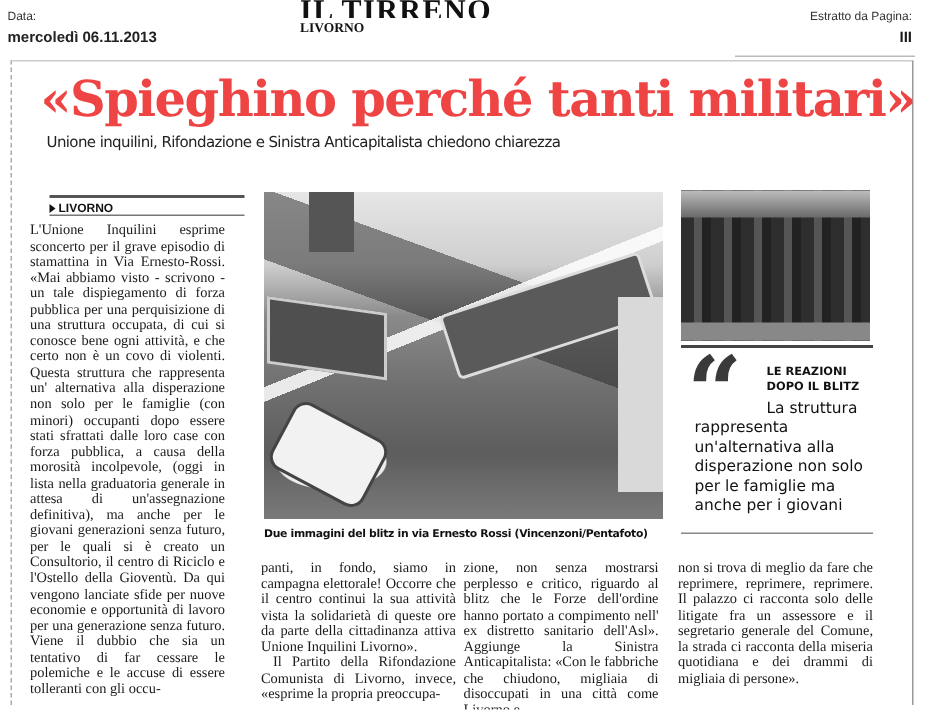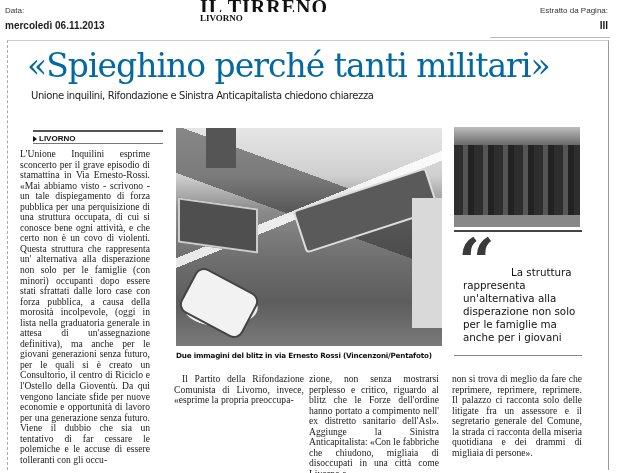--- a/index.html
+++ b/index.html
@@ -9,21 +9,21 @@
     .hdr-label { position: absolute; font-family: "Liberation Sans", sans-serif; font-size: 8px; color: #333; }
     .hdr-date { position: absolute; left: 5px; top: 20px; font-family: "Liberation Sans", sans-serif; font-size: 10px; font-weight: bold; color: #222; }
     .masthead { position: absolute; left: 200px; top: 0px; width: 220px; text-align: left; }
     .masthead .name { font-family: "Liberation Serif", serif; font-size: 20px; font-weight: bold; letter-spacing: 1px; line-height: 14px; height: 12px; overflow: hidden; text-decoration: underline; color: #111; }
     .masthead .city { font-family: "Liberation Serif", serif; font-size: 9px; font-weight: bold; color: #111; margin-top: 1px; }
     .page-num { position: absolute; right: 12px; top: 20px; font-family: "Liberation Sans", sans-serif; font-size: 10px; font-weight: bold; }
     .hdr-line { position: absolute; left: 490px; top: 37px; width: 120px; height: 1px; background: #bbb; }
 
     .frame { position: absolute; left: 7px; top: 40px; width: 602px; height: 430px; border-left: 1px dashed #aaa; border-right: 1px solid #999; border-top: 1px solid #ccc; }
 
-    .title { position: absolute; left: 27px; top: 46px; font-family: "DejaVu Serif", serif; font-size: 33px; font-weight: normal; letter-spacing: -1px; color: #0369a1; white-space: nowrap; }
+    .title { position: absolute; left: 27px; top: 46px; font-family: "DejaVu Serif", serif; font-size: 33px; font-weight: bold; letter-spacing: -1px; color: #ef4444; white-space: nowrap; }
     .subtitle { position: absolute; left: 31px; top: 90px; font-family: "DejaVu Sans", sans-serif; font-size: 10px; color: #222; white-space: nowrap; letter-spacing: -0.4px; }
 
     .rule-top { position: absolute; left: 33px; top: 130px; width: 130px; height: 2px; background: #555; }
     .kicker { position: absolute; left: 33px; top: 134px; font-family: "Liberation Sans", sans-serif; font-size: 8px; font-weight: bold; color: #111; display: flex; align-items: center; gap: 2px; }
     .kicker .tri { width: 0; height: 0; border-top: 3px solid transparent; border-bottom: 3px solid transparent; border-left: 4px solid #111; }
     .rule-kicker { position: absolute; left: 33px; top: 143px; width: 130px; height: 1px; background: #777; }
 
     .col { position: absolute; font-family: "Liberation Serif", serif; font-size: 9.6px; line-height: 10.55px; text-align: justify; color: #1a1a1a; hyphens: manual; }
     .col p { text-indent: 0; }
     .col p.ind { text-indent: 8px; }
@@ -103,28 +103,33 @@
 <div class="caption">Due immagini del blitz in via Ernesto Rossi (Vincenzoni/Pentafoto)</div>
 
 <div class="photo photo-side">
   <div class="sky"></div>
   <div class="ground"></div>
 </div>
 
 <div class="quote-box">
   <div class="quote-top"></div>
   <div class="quote-mark">“</div>
+  <div class="quote-kicker">
+    <div>LE REAZIONI</div>
+    <div>DOPO IL BLITZ</div>
+  </div>
   <div class="quote-text">
     <span class="first">La struttura</span>
     <span>rappresenta un'alternativa alla disperazione non solo per le famiglie ma anche per i giovani</span>
   </div>
 </div>
 <div class="quote-bottom"></div>
 
 <div class="col col2">
+  <p>panti, in fondo, siamo in campagna elettorale! Occorre che il centro continui la sua attività vista la solidarietà di queste ore da parte della cittadinanza attiva Unione Inquilini Livorno».</p>
   <p class="ind">Il Partito della Rifondazione Comunista di Livorno, invece, «esprime la propria preoccupa-</p>
 </div>
 <div class="col col3">
   <p>zione, non senza mostrarsi perplesso e critico, riguardo al blitz che le Forze dell'ordine hanno portato a compimento nell' ex distretto sanitario dell'Asl». Aggiunge la Sinistra Anticapitalista: «Con le fabbriche che chiudono, migliaia di disoccupati in una città come Livorno e</p>
 </div>
 <div class="col col4">
   <p>non si trova di meglio da fare che reprimere, reprimere, reprimere. Il palazzo ci racconta solo delle litigate fra un assessore e il segretario generale del Comune, la strada ci racconta della miseria quotidiana e dei drammi di migliaia di persone».</p>
 </div>
 
 </body></html>

